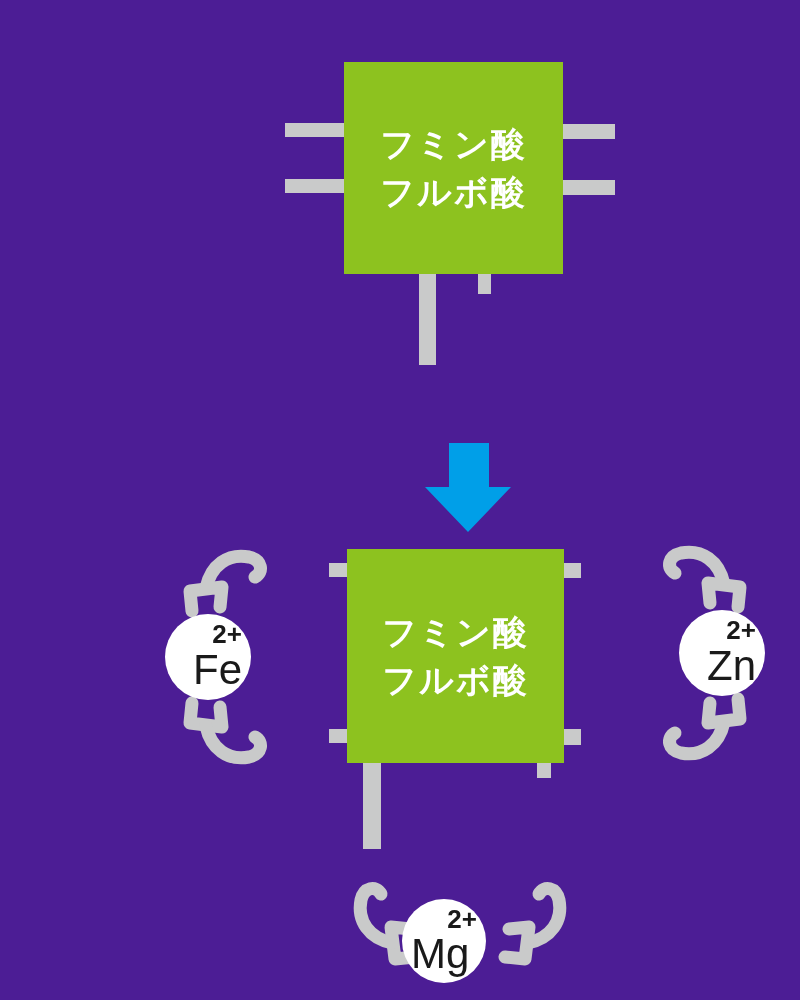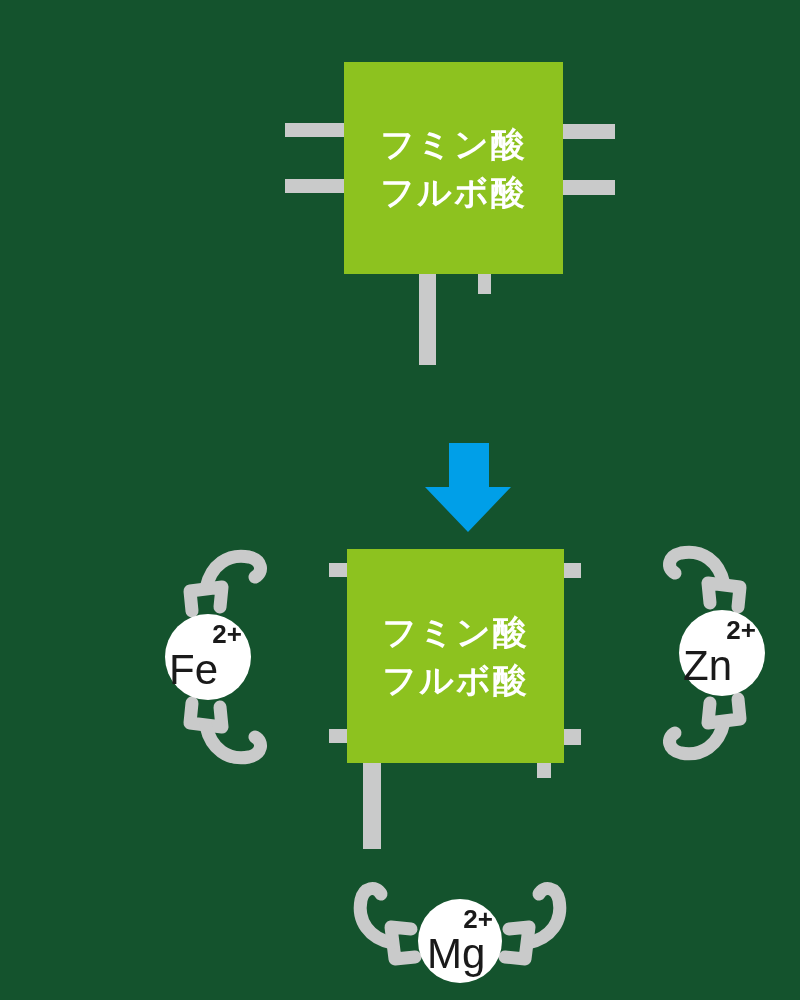--- a/index.html
+++ b/index.html
@@ -5,21 +5,21 @@
   html, body {
     margin: 0;
     padding: 0;
     background: #000000;
     font-family: "Liberation Sans", sans-serif;
   }
   .canvas {
     position: relative;
     width: 800px;
     height: 1000px;
-    background: #14532d;
+    background: #4c1d95;
     overflow: hidden;
   }
   .acid-box {
     position: absolute;
     background: #8dc21f;
     display: flex;
     flex-direction: column;
     align-items: center;
     justify-content: center;
     gap: 14px;
@@ -47,24 +47,24 @@
     z-index: 2;
   }
   .ion {
     position: absolute;
     background: #ffffff;
     border-radius: 50%;
     z-index: 4;
   }
   #ion-fe { left: 165px; top: 614px; width: 86px; height: 86px; }
   #ion-zn { left: 679px; top: 610px; width: 86px; height: 86px; text-decoration: underline; }
-  #ion-mg { left: 418px; top: 899px; width: 84px; height: 84px; text-align: right; }
+  #ion-mg { left: 402px; top: 899px; width: 84px; height: 84px; text-align: right; }
   .ion .symbol {
     position: absolute;
-    left: 4px;
+    left: 28px;
     bottom: 9px;
     font-size: 42px;
     color: #1a1a1a;
     line-height: 1;
   }
   #ion-mg .symbol { left: 9px; bottom: 8px; }
   .ion .charge {
     position: absolute;
     right: 9px;
     top: 7px;

